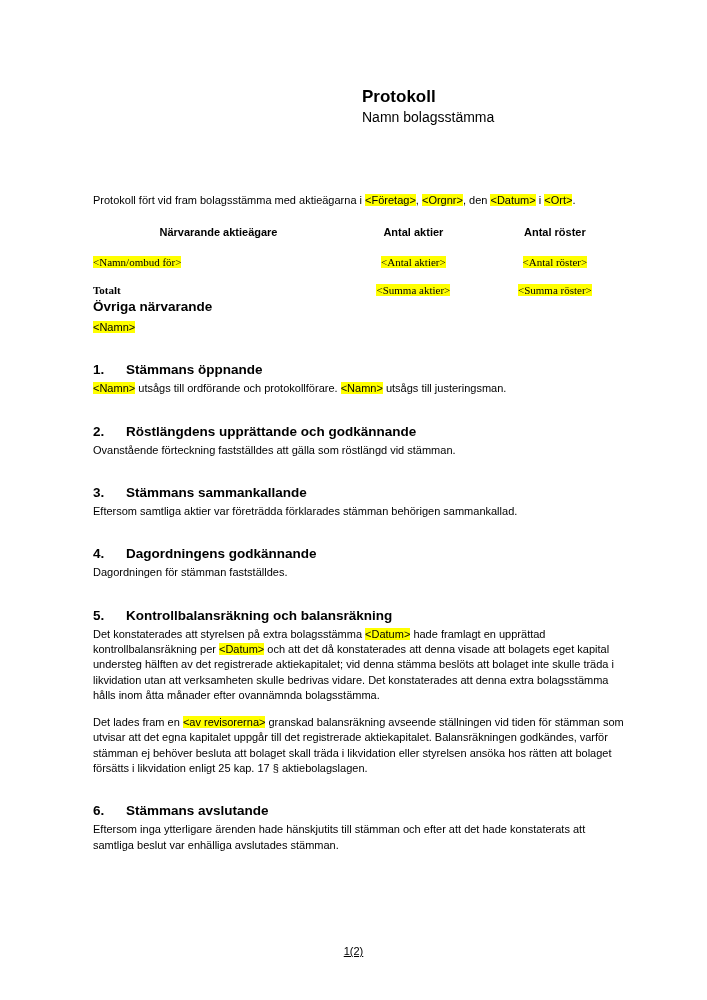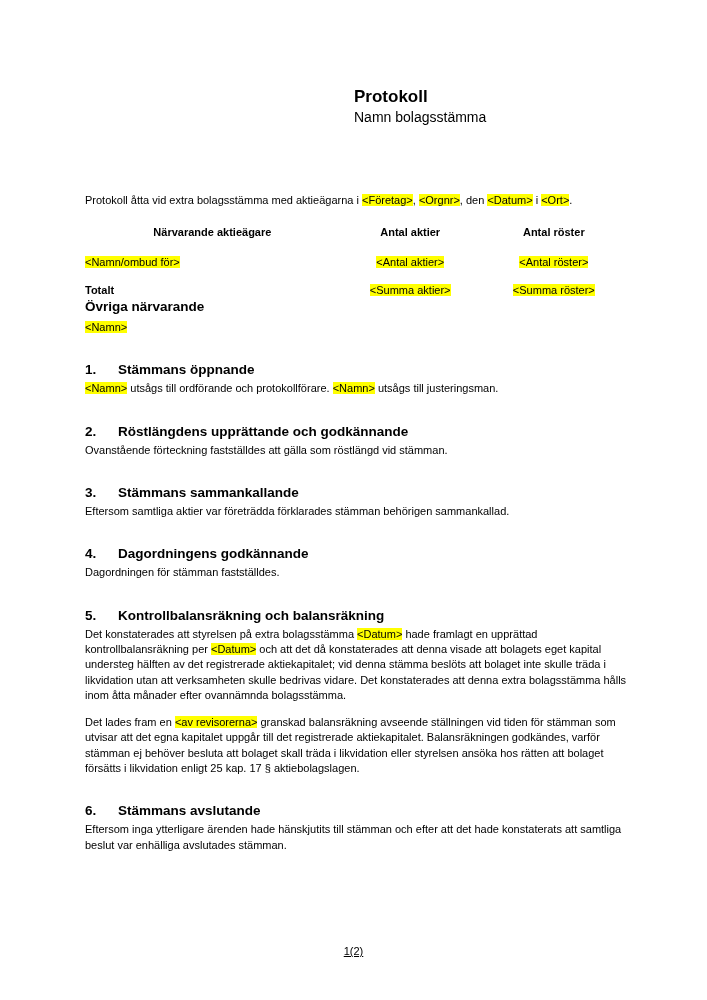--- a/index.html
+++ b/index.html
@@ -3,34 +3,34 @@
 <meta charset="utf-8">
 <style>
   * { margin:0; padding:0; box-sizing:border-box; }
   html, body { background:#ffffff; }
   body {
     width:707px; height:1000px;
     font-family:"Liberation Sans", sans-serif;
     font-size:11px; line-height:15.3px; color:#000;
     position:relative; overflow:hidden;
   }
-  .page { position:relative; width:707px; height:1000px; background:#fff; }
+  .page { position:relative; width:707px; height:1000px; background:#fff;padding-left:8px; }
   .content { padding:0 80px 0 85px; }
 
   .title-block { padding-top:86px; margin-left:269px; }
   .doc-title { font-size:17px; line-height:22px; font-weight:bold; }
   .doc-subtitle { font-size:14px; line-height:18px; }
 
   .intro { margin-top:67px; white-space:nowrap; }
 
   table.attendees { width:100%; margin-top:17px; border-collapse:collapse; }
   table.attendees th, table.attendees td { vertical-align:top; font-size:11px; }
   table.attendees th { font-weight:bold; padding-bottom:14px; text-align:center; }
   table.attendees th.col-name { text-align:center; }
-  table.attendees td { text-align:center; }
+  table.attendees td { text-align:center;font-family:Liberation Serif, serif; }
   table.attendees td.col-name { text-align:left; }
   table.attendees tbody tr.row-gap td { padding-bottom:13px; }
   .col-name  { width:47%; }
   .col-mid   { width:26%; }
   .col-right { width:27%; }
 
   .others { }
   .others-heading { font-size:13.5px; line-height:17px; font-weight:bold; }
   .others-value { margin-top:5px; }
 
@@ -48,21 +48,21 @@
 <body>
 
 <div class="page">
   <div class="content">
 
     <div class="title-block">
       <div class="doc-title">Protokoll</div>
       <div class="doc-subtitle">Namn bolagsstämma</div>
     </div>
 
-    <p class="intro"><span>Protokoll åtta vid extra bolagsstämma med aktieägarna i </span><span class="hl">&lt;Företag&gt;</span><span>, </span><span class="hl">&lt;Orgnr&gt;</span><span>, den </span><span class="hl">&lt;Datum&gt;</span><span> i </span><span class="hl">&lt;Ort&gt;</span><span>.</span></p>
+    <p class="intro"><span>Protokoll fört vid fram bolagsstämma med aktieägarna i </span><span class="hl">&lt;Företag&gt;</span><span>, </span><span class="hl">&lt;Orgnr&gt;</span><span>, den </span><span class="hl">&lt;Datum&gt;</span><span> i </span><span class="hl">&lt;Ort&gt;</span><span>.</span></p>
 
     <table class="attendees">
       <thead>
         <tr>
           <th class="col-name">Närvarande aktieägare</th>
           <th class="col-mid">Antal aktier</th>
           <th class="col-right">Antal röster</th>
         </tr>
       </thead>
       <tbody>

